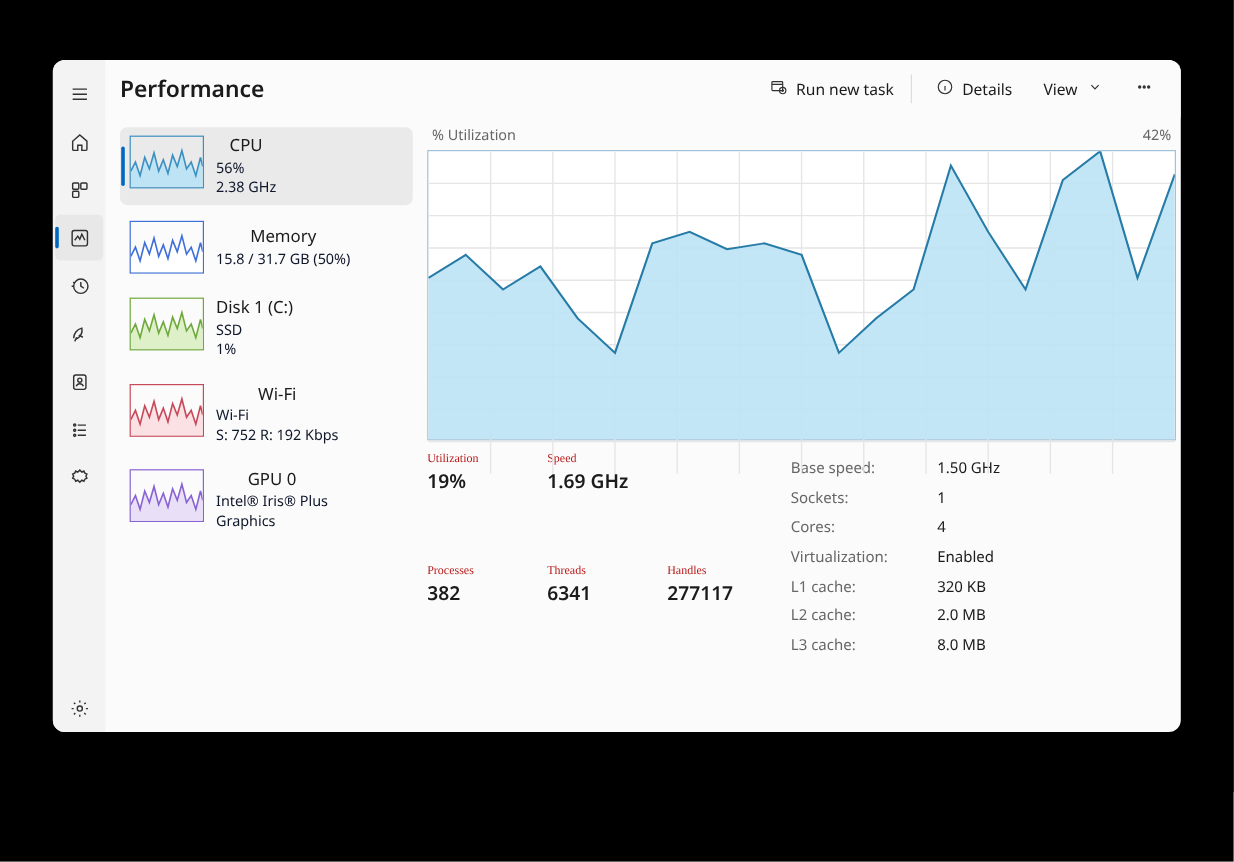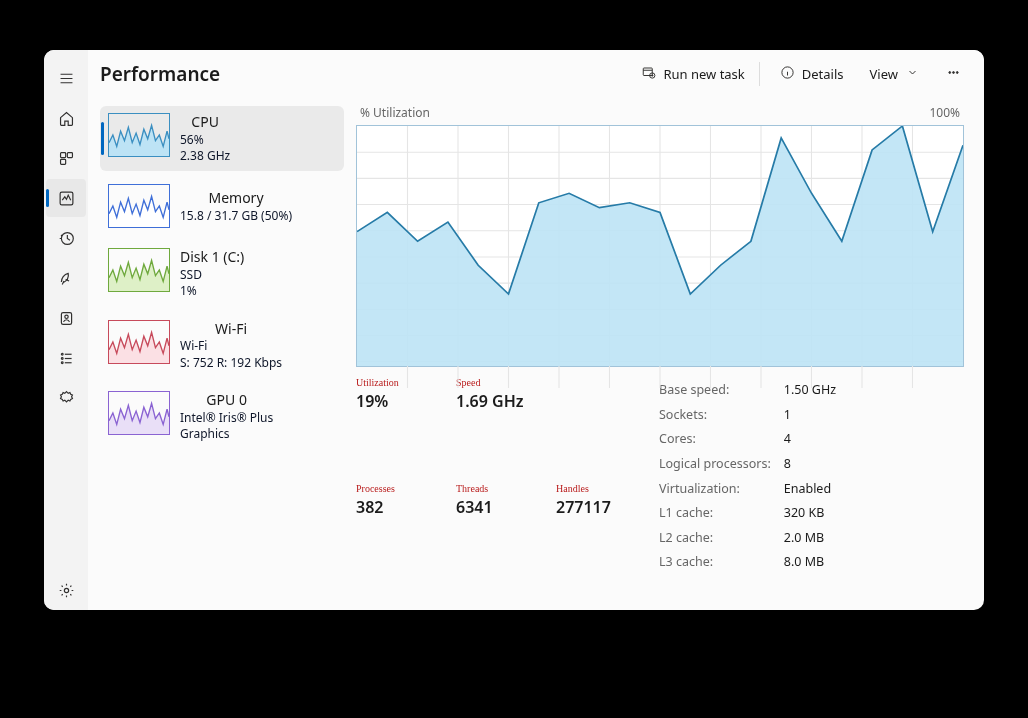--- a/index.html
+++ b/index.html
@@ -94,21 +94,21 @@
     width:62px;height:44px;border:1px solid;
     position:relative; overflow:hidden;
     flex-shrink:0;
   }
   .mini-graph svg{position:absolute;inset:0;width:100%;height:100%;}
   .perf-card .txt{display:flex;flex-direction:column;justify-content:center;line-height:1.35;}
   .perf-card .ttl{font-size:14px;text-align:center;}
   .perf-card .sub{font-size:12px;color:#0f172a;}
 
   
-  .detail { flex:1; padding:6px 20px 10px 8px; overflow:hidden; display:flex; flex-direction:column;}
+  .detail { flex:1; padding:6px 4px 10px 8px; overflow:hidden; display:flex; flex-direction:column;}
   .chart-header{display:flex;justify-content:space-between;font-size:12px;color:#666;padding:0 4px 4px 4px;}
   .big-chart{
     height:242px;
     border:1px solid #a1c3d9;
     position:relative;
     background:#fff;
   }
   .big-chart .grid{position:absolute;inset:0;}
   .big-chart .grid line{stroke:#e5e5e5;stroke-width:1;}
   .big-chart svg.area{position:absolute;inset:0;width:100%;height:100%;}
@@ -307,21 +307,21 @@
               <div class="ttl">GPU 0</div>
               <div class="sub">Intel® Iris® Plus</div>
               <div class="sub">Graphics</div>
             </div>
           </div>
         </div>
 
       <div class="detail">
         <div class="chart-header">
           <span>% Utilization</span>
-          <span>100%</span>
+          <span>42%</span>
         </div>
         <div class="big-chart" id="big-chart">
             <svg class="grid" viewBox="0 0 560 242" preserveAspectRatio="none">
               <line x1="0" y1="24.2" x2="560" y2="24.2"></line>
               <line x1="0" y1="48.4" x2="560" y2="48.4"></line>
               <line x1="0" y1="72.6" x2="560" y2="72.6"></line>
               <line x1="0" y1="96.8" x2="560" y2="96.8"></line>
               <line x1="0" y1="121" x2="560" y2="121"></line>
               <line x1="0" y1="145.2" x2="560" y2="145.2"></line>
               <line x1="0" y1="169.4" x2="560" y2="169.4"></line>
@@ -377,24 +377,20 @@
                   </tr>
               <tr>
                     <td class="k">Sockets:</td>
                     <td>1</td>
                   </tr>
               <tr>
                     <td class="k">Cores:</td>
                     <td>4</td>
                   </tr>
               <tr>
-                    <td class="k">Logical processors:</td>
-                    <td>8</td>
-                  </tr>
-              <tr>
                     <td class="k">Virtualization:</td>
                     <td>Enabled</td>
                   </tr>
               <tr>
                     <td class="k">L1 cache:</td>
                     <td>320 KB</td>
                   </tr>
               <tr>
                     <td class="k">L2 cache:</td>
                     <td>2.0 MB</td>

